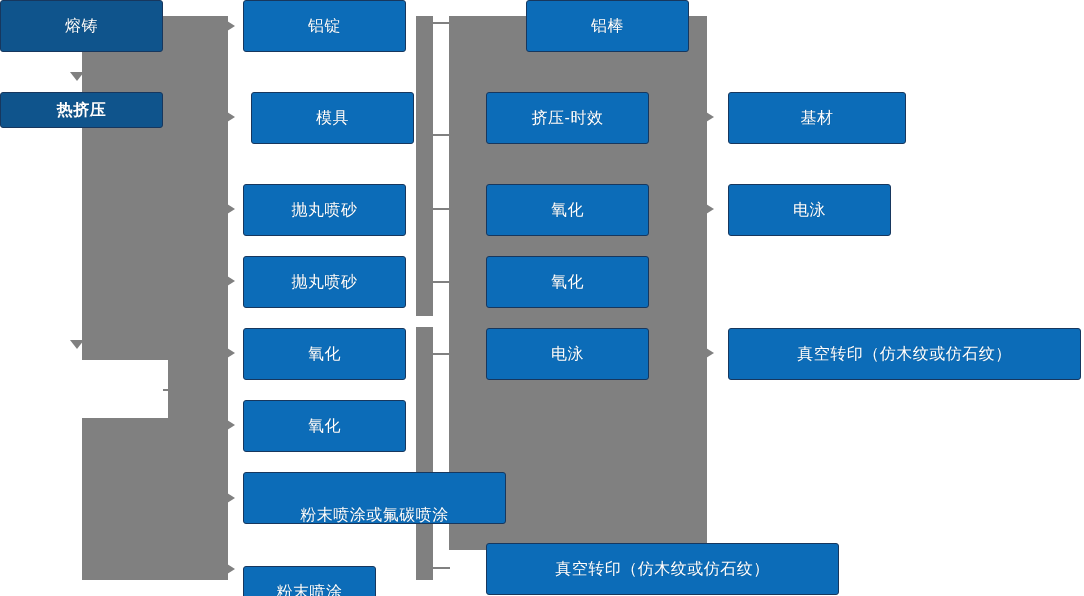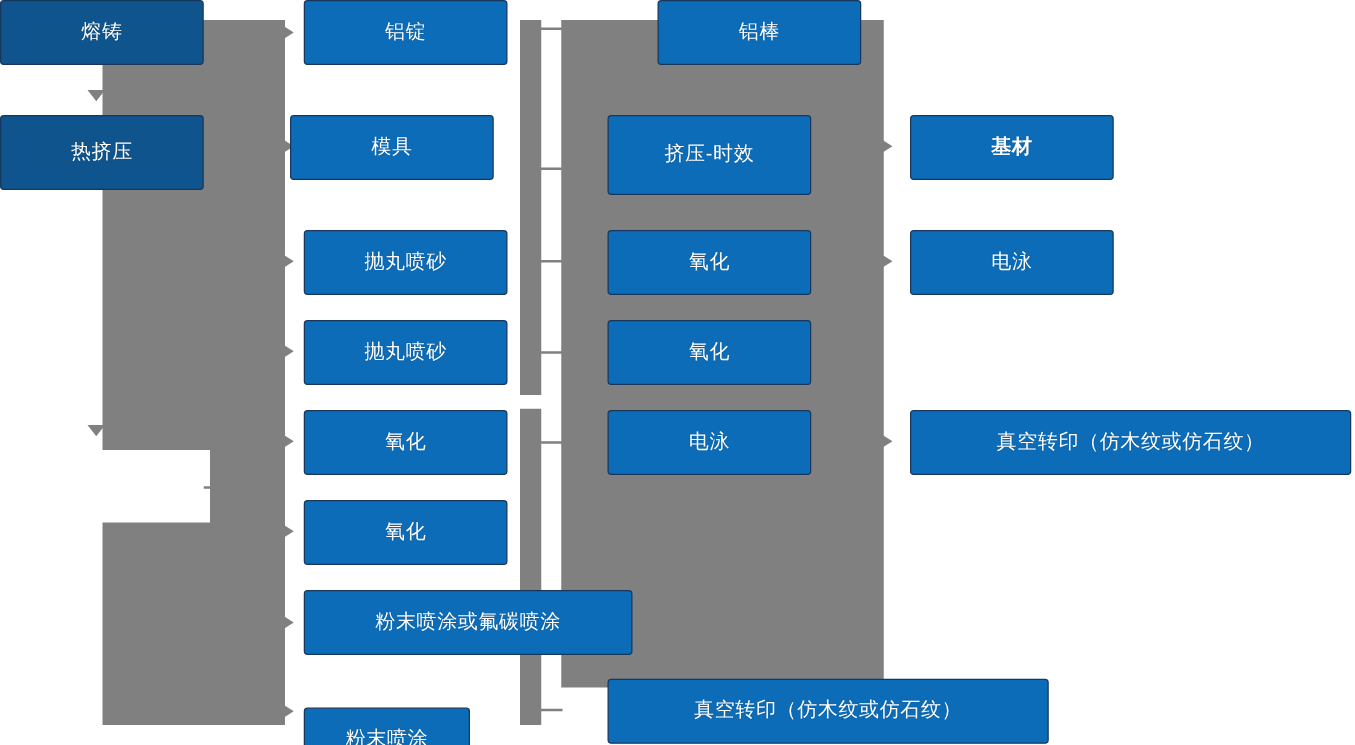--- a/index.html
+++ b/index.html
@@ -131,69 +131,69 @@
   <div class="band-line" style="left:432px; top:353px; width:18px; height:2px;"></div>
   <div class="band-line" style="left:432px; top:567px; width:18px; height:2px;"></div>
 
   <div class="chev-sm" style="left:706px; top:112px;"></div>
   <div class="chev-sm" style="left:706px; top:204px;"></div>
   <div class="chev-sm" style="left:706px; top:348px;"></div>
 
   <div class="node dark" style="left:0px; top:0px; width:163px; height:52px;">
     <span>熔铸</span>
   </div>
-  <div class="node dark" style="left:0px; top:92px; width:163px; height:60px;">
+  <div class="node dark" style="left:0px; top:92px; width:163px; height:36px;font-weight:bold;">
     <span>热挤压</span>
   </div>
 
   <div class="node bright shadow" style="left:243px; top:0px; width:163px; height:52px;text-align:right;">
     <span>铝锭</span>
   </div>
-  <div class="node bright shadow" style="left:232px; top:92px; width:163px; height:52px;">
+  <div class="node bright shadow" style="left:251px; top:92px; width:163px; height:52px;">
     <span>模具</span>
   </div>
   <div class="node bright shadow" style="left:243px; top:184px; width:163px; height:52px;">
     <span>抛丸喷砂</span>
   </div>
   <div class="node bright shadow" style="left:243px; top:256px; width:163px; height:52px;">
     <span>抛丸喷砂</span>
   </div>
   <div class="node bright shadow" style="left:243px; top:328px; width:163px; height:52px;">
     <span>氧化</span>
   </div>
   <div class="node bright shadow" style="left:243px; top:400px; width:163px; height:52px;">
     <span>氧化</span>
   </div>
-  <div class="node bright shadow" style="left:243px; top:472px; width:263px; height:52px;">
+  <div class="node bright shadow" style="left:243px; top:472px; width:263px; height:52px;align-items:flex-end;">
     <span>粉末喷涂或氟碳喷涂</span>
   </div>
   <div class="node bright shadow" style="left:243px; top:566px; width:133px; height:52px;align-items:center;">
     <span>粉末喷涂</span>
   </div>
 
   <div class="node bright shadow" style="left:486px; top:0px; width:163px; height:52px;margin-left:40px;">
     <span>铝棒</span>
   </div>
-  <div class="node bright shadow" style="left:486px; top:92px; width:163px; height:64px;">
+  <div class="node bright shadow" style="left:486px; top:92px; width:163px; height:52px;">
     <span>挤压-时效</span>
   </div>
   <div class="node bright shadow" style="left:486px; top:184px; width:163px; height:52px;">
     <span>氧化</span>
   </div>
   <div class="node bright shadow" style="left:486px; top:256px; width:163px; height:52px;">
     <span>氧化</span>
   </div>
   <div class="node bright shadow" style="left:486px; top:328px; width:163px; height:52px;">
     <span>电泳</span>
   </div>
   <div class="node bright shadow" style="left:486px; top:543px; width:353px; height:52px;">
     <span>真空转印（仿木纹或仿石纹）</span>
   </div>
 
-  <div class="node bright shadow" style="left:728px; top:92px; width:163px; height:52px;font-weight:bold;">
+  <div class="node bright shadow" style="left:728px; top:92px; width:178px; height:52px;">
     <span>基材</span>
   </div>
   <div class="node bright shadow" style="left:728px; top:184px; width:163px; height:52px;">
     <span>电泳</span>
   </div>
   <div class="node bright shadow" style="left:728px; top:328px; width:353px; height:52px;">
     <span>真空转印（仿木纹或仿石纹）</span>
   </div>
 
 </div>

